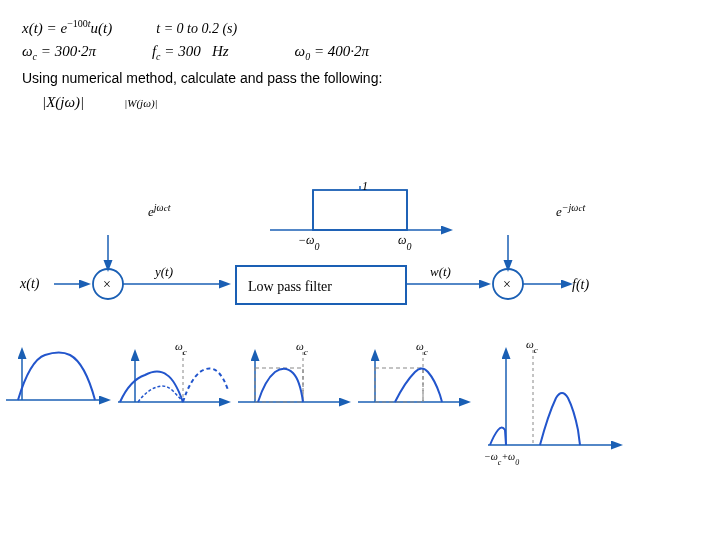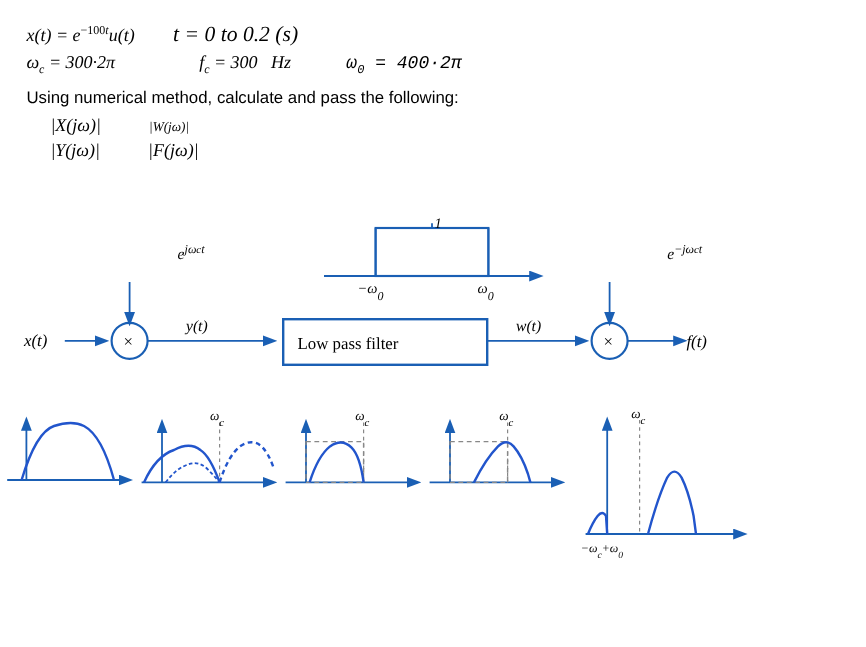--- a/index.html
+++ b/index.html
@@ -43,50 +43,46 @@
   </style>
 </head>
 <body>
 
 <div class="page">
 
   <div class="eq-row" style="margin-bottom:6px;">
     <span style="font-size:15px; font-style:italic;">
       <i>x</i>(<i>t</i>) = <i>e</i><sup style="font-size:10px; font-style:normal;">−100<i>t</i></sup><i>u</i>(<i>t</i>)
     </span>
-    <span style="font-size:18px; font-style:italic; margin-left:14px;text-align:right;">
+    <span style="font-size:14px; font-style:italic; margin-left:26px;text-align:right;">
       <i>t</i> = 0 to 0.2 (s)
     </span>
   </div>
 
   <div class="eq-row" style="margin-bottom:8px; gap:44px;">
     <span style="font-size:15px; font-style:italic;">
       <i>ω</i><sub>c</sub> = 300·2<i>π</i>
     </span>
-    <span style="font-size:15px; font-style:italic; margin-left:26px;font-family:Liberation Serif, serif;">
+    <span style="font-size:15px; font-style:italic; margin-left:12px;font-family:Liberation Serif, serif;">
       <i>f</i><sub>c</sub> = 300 &nbsp; Hz
     </span>
-    <span style="font-size:15px; font-style:italic; margin-left:2px;font-family:Liberation Mono, monospace;">
+    <span style="font-size:15px; font-style:italic; margin-left:22px;">
       <i>ω</i><sub>0</sub> = 400·2<i>π</i>
     </span>
   </div>
 
   <div style="font-size:14px; font-family:Arial,sans-serif; margin-bottom:8px;">
     Using numerical method, calculate and pass the following:
   </div>
 
   <div class="eq-row" style="margin-bottom:4px; gap:30px; margin-left:20px;">
     <span style="font-size:15px; font-style:italic;">|<i>X</i>(<i>j</i><i>ω</i>)|</span>
     <span style="font-size:11px; font-style:italic; margin-left:10px;">|<i>W</i>(<i>j</i><i>ω</i>)|</span>
   </div>
 
-  <div class="eq-row" style="margin-bottom:12px; gap:30px; margin-left:20px;">
-    <span style="font-size:15px; font-style:italic;">|<i>Y</i>(<i>j</i><i>ω</i>)|</span>
-    <span style="font-size:15px; font-style:italic; margin-left:10px;">|<i>F</i>(<i>j</i><i>ω</i>)|</span>
-  </div>
 
   <div class="diagram-area">
     <svg class="main-svg" viewBox="0 0 722 360" xmlns="http://www.w3.org/2000/svg">
 
       <rect x="313" y="10" width="94" height="40" fill="none" stroke="#1a5fb4" stroke-width="1.8"></rect>
 
       <line x1="360" y1="6" x2="360" y2="10" stroke="#1a5fb4" stroke-width="1.5"></line>
 
       <text x="362" y="10" font-size="12" font-family="Times New Roman" font-style="italic" fill="#000">1</text>
 

